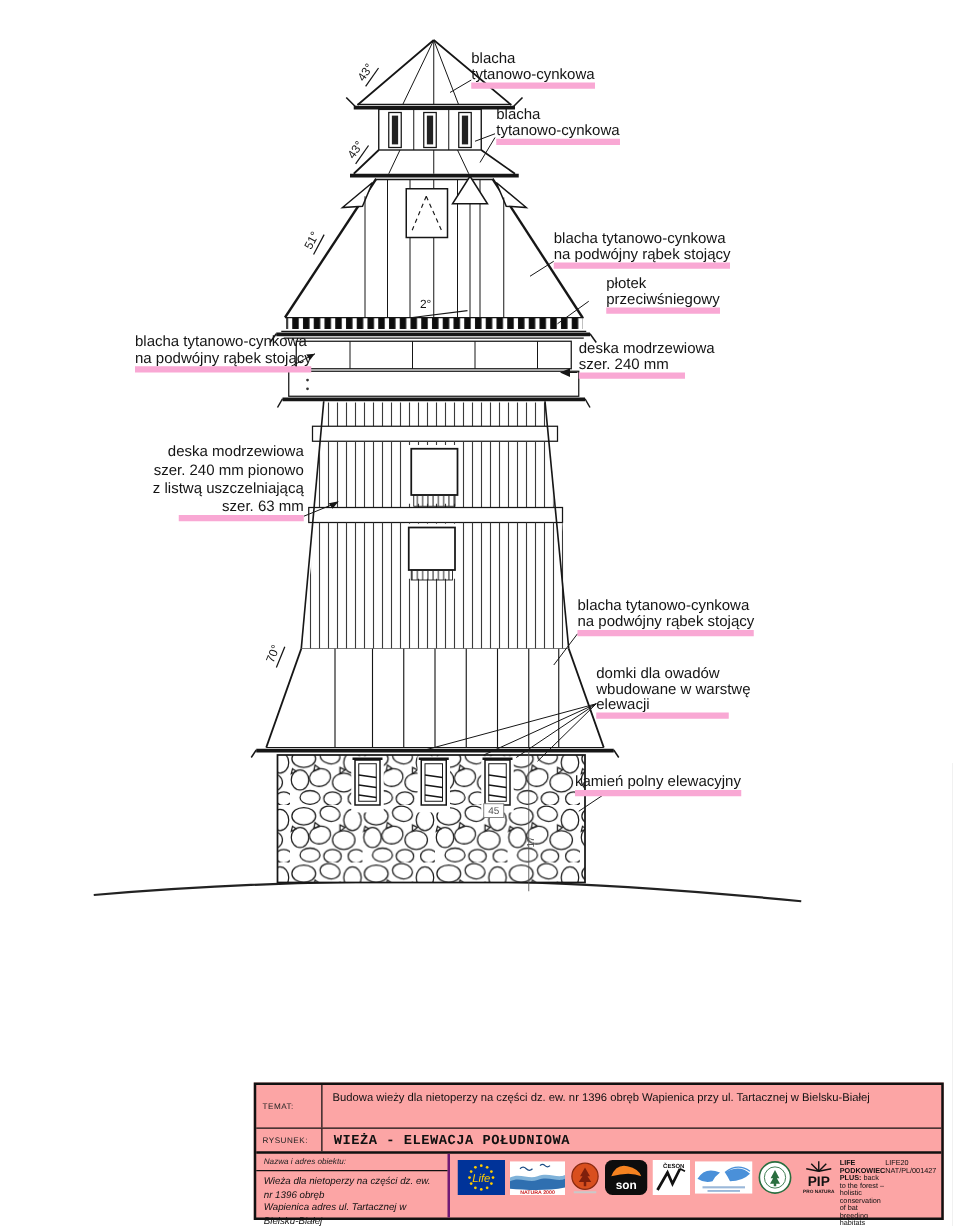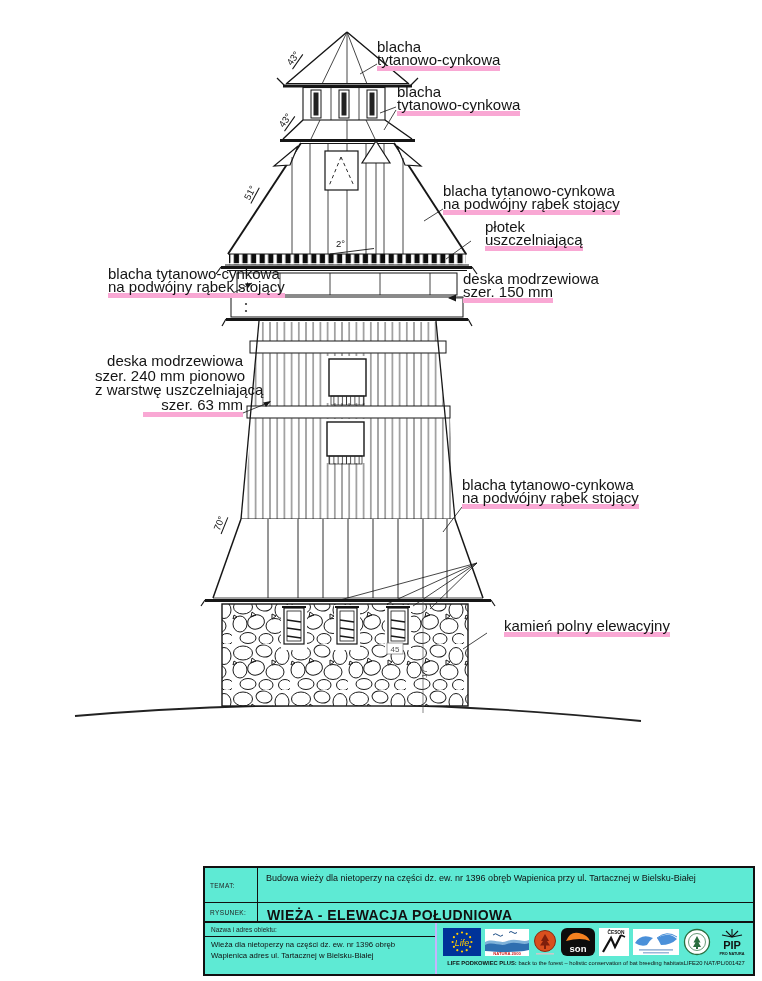--- a/index.html
+++ b/index.html
@@ -1,38 +1,38 @@
 <!DOCTYPE html>
 <html><head>
 <meta charset="utf-8">
 <style>
   html,body{margin:0;padding:0;background:#e8e8e8;}
   #page{position:relative;width:762px;height:981px;background:#ffffff;margin:0 auto;overflow:hidden;
         font-family:"Liberation Sans", sans-serif;color:#111;}
   svg text{font-family:"Liberation Sans", sans-serif;}
-  .lbl{position:absolute;font-size:15px;line-height:13px;color:#141414;white-space:nowrap;}
+  .lbl{position:absolute;font-size:12px;line-height:13px;color:#141414;white-space:nowrap;}
   .lbl .u{display:inline-block;border-bottom:5px solid #f9a8d4;padding-bottom:0px;}
   .ra{text-align:right;}
   .ang{position:absolute;font-size:9.5px;color:#141414;transform-origin:left center;
        border-bottom:1px solid #141414;padding:0 2px 0 2px;}
   
   .tb{position:absolute;left:203px;top:866px;width:552px;height:110px;border:2px solid #111;
-      box-sizing:border-box;background:#5eead4;}
+      box-sizing:border-box;background:#fca5a5;}
   .tb .row1{display:flex;height:35px;border-bottom:1px solid #111;box-sizing:border-box;}
   .tb .row2{display:flex;height:20px;border-bottom:2px solid #111;box-sizing:border-box;}
   .tb .row3{display:flex;height:51px;box-sizing:border-box;}
   .tb .lab{width:53px;border-right:1px solid #111;box-sizing:border-box;font-size:6.5px;
            letter-spacing:.4px;color:#222;display:flex;align-items:center;padding-left:5px;}
   .tb .val1{flex:1;font-size:9px;line-height:13px;padding:4px 8px 0 8px;}
-  .tb .val2{flex:1;font-size:14px;font-weight:bold;letter-spacing:.4px;padding:4px 0 0 9px;}
-  .tb .objcell{width:238px;border-right:2px solid #c4b5fd;box-sizing:border-box;padding:3px 6px 0 6px;}
+  .tb .val2{flex:1;font-size:11px;font-weight:bold;letter-spacing:.4px;padding:4px 0 0 9px;font-family:Liberation Mono, monospace;}
+  .tb .objcell{width:238px;border-right:2px solid #701a75;box-sizing:border-box;padding:3px 6px 0 6px;font-style:italic;}
   .tb .objlab{font-size:6.5px;color:#222;padding-bottom:3px;border-bottom:1px solid #111;
               margin:0 -6px 3px -6px;padding-left:6px;}
   .tb .objval{font-size:7.8px;line-height:10.5px;}
-  .tb .logocell{flex:1;display:flex;flex-direction:column;padding:3px 4px 0 6px;box-sizing:border-box;align-items:center;}
+  .tb .logocell{flex:1;display:flex;flex-direction:row;padding:3px 4px 0 6px;box-sizing:border-box;}
   .logorow{display:flex;align-items:center;gap:4px;height:32px;}
   .caprow{display:flex;justify-content:space-between;font-size:5.8px;color:#111;margin-top:2px;}
   .caprow b{font-weight:bold;}
 </style>
 </head>
 <body>
 
 <div id="page">
 
   <svg width="762" height="981" viewBox="0 0 762 981" style="position:absolute;left:0;top:0" stroke-linecap="butt">
@@ -247,47 +247,52 @@
     <span class="u">tytanowo-cynkowa</span>
   </div>
 
   <div class="lbl" style="left:443px;top:184px">
     <span>blacha tytanowo-cynkowa</span><br>
     <span class="u">na podwójny rąbek stojący</span>
   </div>
 
   <div class="lbl" style="left:485px;top:220px">
     <span>płotek</span><br>
-    <span class="u">uszczelniającą</span>
+    <span class="u">przeciwśniegowy</span>
   </div>
 
   <div class="lbl ra" style="left:108px;top:267px;width:124px">
     <span>blacha tytanowo-cynkowa</span><br>
     <span class="u">na podwójny rąbek stojący</span>
   </div>
 
   <div class="lbl" style="left:463px;top:272px">
     <span>deska modrzewiowa</span><br>
-    <span class="u" style="min-width:85px">szer. 150 mm</span>
+    <span class="u" style="min-width:85px">szer. 240 mm</span>
   </div>
 
   <div class="lbl ra" style="left:95px;top:354px;width:148px;line-height:14.5px">
     <span>deska modrzewiowa</span><br>
     <span>szer. 240 mm pionowo</span><br>
-    <span>z warstwę uszczelniającą</span><br>
+    <span>z listwą uszczelniającą</span><br>
     <span class="u" style="min-width:100px">szer. 63 mm</span>
   </div>
 
   <div class="lbl" style="left:462px;top:478px">
     <span>blacha tytanowo-cynkowa</span><br>
     <span class="u">na podwójny rąbek stojący</span>
   </div>
 
-
-  <div class="lbl" style="left:504px;top:619px">
+  <div class="lbl" style="left:477px;top:532px;line-height:12.5px">
+    <span>domki dla owadów</span><br>
+    <span>wbudowane w warstwę</span><br>
+    <span class="u" style="min-width:106px">elewacji</span>
+  </div>
+
+  <div class="lbl" style="left:460px;top:619px">
     <span class="u" style="min-width:98px">kamień polny elewacyjny</span>
   </div>
 
   <div class="ang" style="left:288px;top:60px;transform:rotate(-55deg)">43°</div>
   <div class="ang" style="left:280px;top:122px;transform:rotate(-55deg)">43°</div>
   <div class="ang" style="left:246px;top:195px;transform:rotate(-62deg)">51°</div>
   <div class="ang" style="left:334px;top:238px;transform:none;border-bottom:none">2°</div>
   <div class="ang" style="left:216px;top:526px;transform:rotate(-68deg)">70°</div>
 
   <div class="tb">

